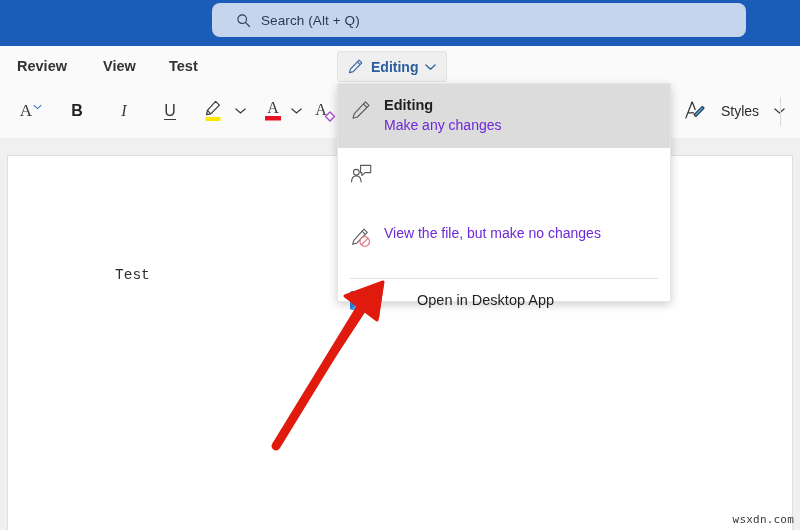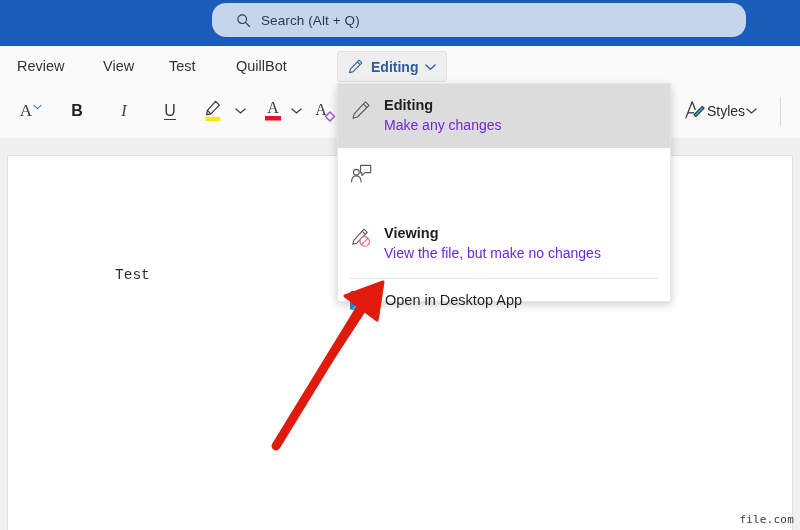--- a/index.html
+++ b/index.html
@@ -20,21 +20,21 @@
     position: absolute;
     left: 0; top: 0;
     width: 800px; height: 46px;
     background: #1b5cb8;
   }
   .search-box {
     position: absolute;
     left: 212px; top: 3px;
     width: 534px; height: 34px;
     background: #c5d5ec;
-    border-radius: 14px;
+    border-radius: 8px;
     display: flex;
     align-items: center;
     padding-left: 24px;
     box-sizing: border-box;
   }
   .search-icon {
     width: 15px; height: 15px;
     margin-right: 10px;
     flex: 0 0 auto;
     display: block;
@@ -57,20 +57,21 @@
   .tab {
     position: absolute;
     top: 0;
     height: 39px;
     display: flex;
     align-items: center;
     font-size: 14.5px;
     color: #333333;
     white-space: nowrap;
     cursor: default;
+    font-weight: bold;
   }
 
   .editing-btn {
     position: absolute;
     left: 337px; top: 51px;
     height: 31px;
     padding: 0 10px 0 9px;
     background: #efefef;
     border: 1px solid #e2e2e2;
     border-radius: 3px;
@@ -115,21 +116,21 @@
     top: 12px;
     width: 1px; height: 29px;
     background: #d8d8d8;
   }
   .styles-group {
     position: absolute;
     top: 0; left: 682px;
     height: 52px;
     display: flex;
     align-items: center;
-    gap: 1px;
+    gap: 15px;
   }
   .styles-label {
     font-size: 14px;
     color: #2b2b2b;
     white-space: nowrap;
   }
 
   
   .doc-backdrop {
     position: absolute;
@@ -205,20 +206,21 @@
   .menu-item.simple {
     height: 42px;
     align-items: center;
     padding-top: 0;
   }
   .mi-flat-label {
     font-size: 14.5px;
     color: #1f1f1f;
     padding-left: 5px;
     white-space: nowrap;
+    margin-left: 32px;
   }
   .word-tile {
     width: 19px; height: 19px;
     border-radius: 2px;
     background: linear-gradient(135deg,#2b78d4 0%,#2b78d4 52%,#41a5ee 52%,#41a5ee 100%);
     display: flex;
     align-items: center;
     justify-content: center;
     color: #ffffff;
     font-size: 11px;
@@ -257,21 +259,20 @@
       <line x1="10.1" y1="10.1" x2="14.4" y2="14.4" stroke="#2b3a52" stroke-width="1.2" stroke-linecap="round"></line>
     </svg>
     <span class="search-placeholder">Search (Alt + Q)</span>
   </div>
 </div>
 
 <div class="tabstrip">
   <div class="tab" style="left:17px">Review</div>
   <div class="tab" style="left:103px">View</div>
   <div class="tab" style="left:169px">Test</div>
-  <div class="tab" style="left:236px">QuillBot</div>
 </div>
 
 <div class="editing-btn">
   <svg width="17" height="17" viewBox="0 0 20 20">
     <path d="M14.2 2.6 L17.4 5.8 L7.0 16.2 L3.0 17.2 L4.0 13.2 Z" fill="none" stroke="#2c5d9e" stroke-width="1.25" stroke-linejoin="round"></path>
     <line x1="12.2" y1="4.6" x2="15.4" y2="7.8" stroke="#2c5d9e" stroke-width="1.25"></line>
   </svg>
   <span class="editing-btn-label">Editing</span>
   <svg width="11" height="8" viewBox="0 0 12 8">
     <path d="M1 1.8 L6 6.4 L11 1.8" fill="none" stroke="#2c5d9e" stroke-width="1.4" stroke-linecap="round" stroke-linejoin="round"></path>
@@ -380,34 +381,33 @@
   <div class="menu-item">
     <div class="mi-icon">
       <svg width="23" height="22" viewBox="0 0 24 22">
         <path d="M14.6 1.8 L18.0 5.2 L7.0 16.4 L2.8 17.6 L4.0 13.4 Z" fill="none" stroke="#5a5a5a" stroke-width="1.15" stroke-linejoin="round"></path>
         <line x1="12.6" y1="3.8" x2="16.0" y2="7.2" stroke="#5a5a5a" stroke-width="1.15"></line>
         <circle cx="15.4" cy="14.6" r="5.0" fill="#ffffff" fill-opacity="0.85" stroke="#e0757e" stroke-width="1.25"></circle>
         <line x1="11.9" y1="18.1" x2="18.9" y2="11.1" stroke="#e0757e" stroke-width="1.25"></line>
       </svg>
     </div>
     <div class="mi-text">
-      <div class="mi-title">Viewing</div>
       <div class="mi-sub">View the file, but make no changes</div>
     </div>
   </div>
 
   <div class="menu-divider"></div>
 
   <div class="menu-item simple">
     <div class="mi-icon" style="padding-top:0">
       <span class="word-tile">W</span>
     </div>
     <span class="mi-flat-label">Open in Desktop App</span>
   </div>
 </div>
 
 <svg class="arrow-layer" viewBox="0 0 800 530">
   <path d="M276 446 L362 300 L349 295 L383 282 L378 318 L368 306 Z" fill="#e01b0e" stroke="#e01b0e" stroke-width="2" stroke-linejoin="round"></path>
   <path d="M276 446 L366 299" fill="none" stroke="#e01b0e" stroke-width="9" stroke-linecap="round"></path>
   <path d="M383 282 L345 296 L377 320 Z" fill="#e01b0e" stroke="#e01b0e" stroke-width="3" stroke-linejoin="round"></path>
 </svg>
 
-<div class="watermark">file.com</div>
+<div class="watermark">wsxdn.com</div>
 
 </body></html>

